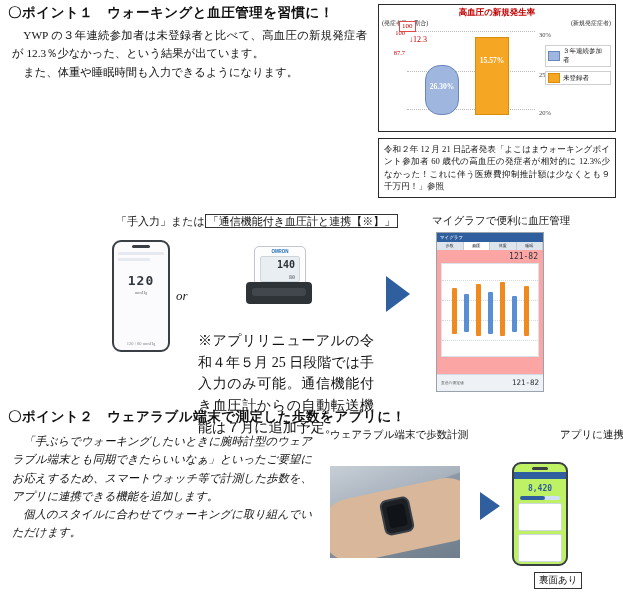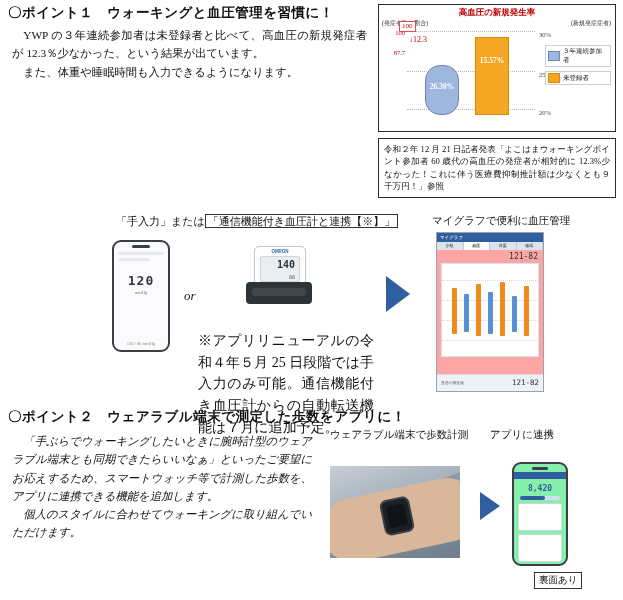--- a/index.html
+++ b/index.html
@@ -235,21 +235,21 @@
     left: 0;
     width: 100%;
     text-align: center;
     font-size: 4.5px;
     color: #888;
   }
 
   
   #or-text {
     position: absolute;
-    left: 184px;
+    left: 176px;
     top: 288px;
     font-size: 13px;
     font-style: italic;
     color: #222;
   }
 
   
   .bp-device {
     position: absolute;
     left: 246px;
@@ -442,21 +442,21 @@
     font-style: italic;
   }
   #p2-text p { margin: 0; text-indent: 1em; }
 
   .caption2 {
     position: absolute;
     font-size: 10.5px;
     line-height: 1.4;
   }
   #watch-caption { left: 330px; top: 428px; width: 140px; }
-  #app-caption { left: 490px; top: 428px; width: 120px; }
+  #app-caption { left: 504px; top: 428px; width: 120px; text-align: right; }
 
   
   .photo-watch {
     position: absolute;
     left: 330px;
     top: 466px;
     width: 130px;
     height: 92px;
     background: linear-gradient(160deg, #c7ced6 0%, #a8b2bd 38%, #8d99a6 39%, #6f7d8c 100%);
     overflow: hidden;
@@ -505,21 +505,21 @@
 
   
   .phone2 {
     position: absolute;
     left: 512px;
     top: 462px;
     width: 56px;
     height: 104px;
     border: 2px solid #3a3f45;
     border-radius: 9px;
-    background: #86efac;
+    background: #bef264;
     box-sizing: border-box;
     overflow: hidden;
   }
   .phone2 .notch {
     width: 16px;
     height: 3px;
     background: #3a3f45;
     border-radius: 2px;
     margin: 3px auto 2px;
   }

